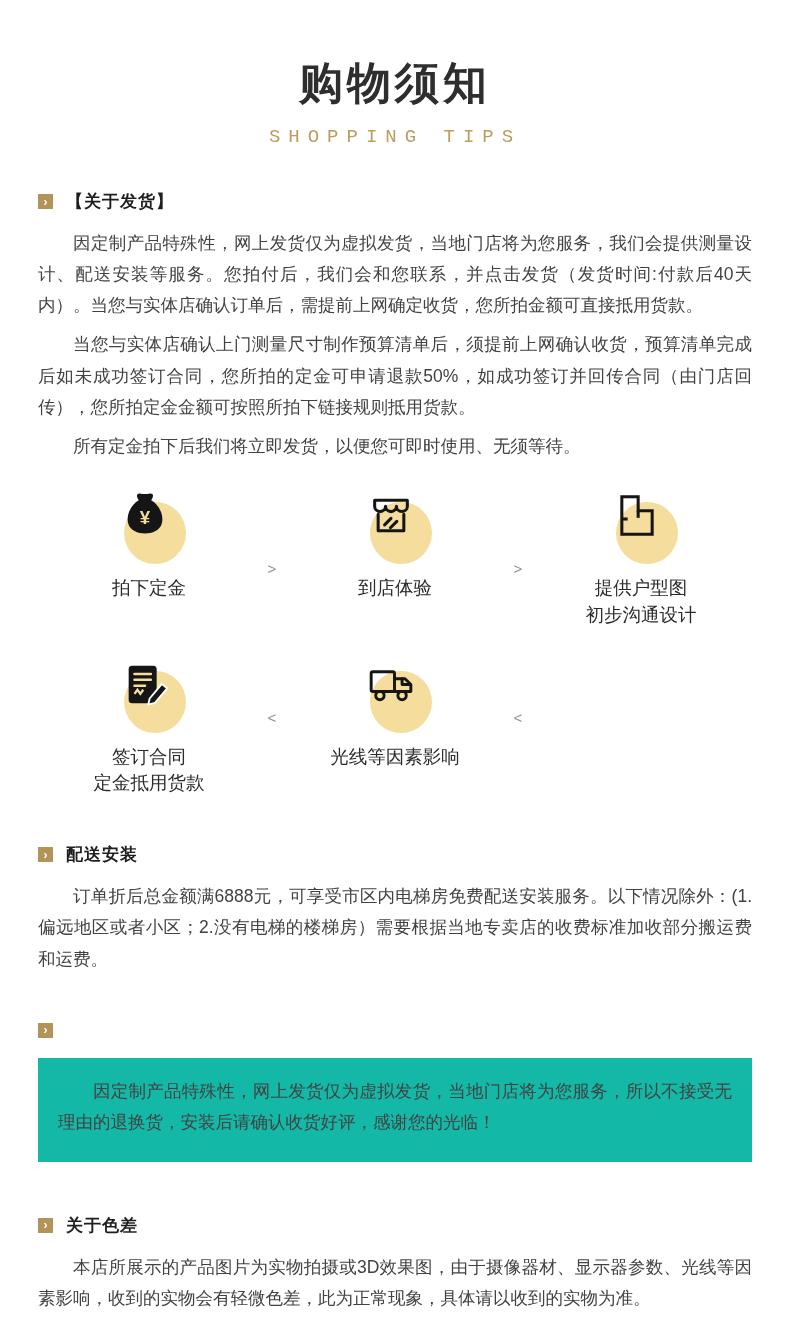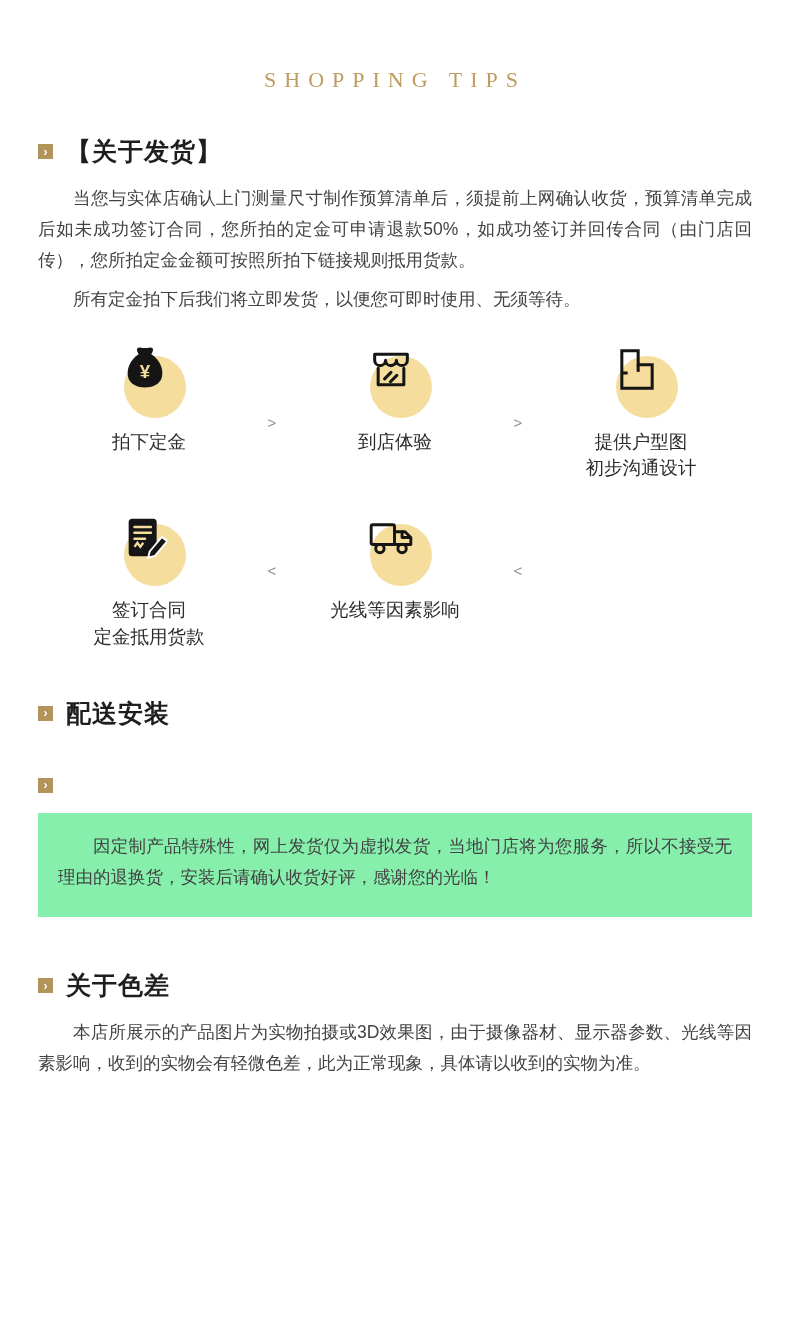--- a/index.html
+++ b/index.html
@@ -12,36 +12,36 @@
   .container { padding:0 38px; }
 
   
   .title-block { text-align:center; padding-top:54px; }
   .main-title {
     font-family:"Liberation Serif","DejaVu Serif",serif;
     font-size:44px; font-weight:700; color:#2e2e2e; letter-spacing:4px;
   }
   .sub-title {
     margin-top:13px;
-    font-family:Liberation Serif, serif;
-    font-size:22px; color:#bd9c5e; letter-spacing:8px;
+    font-family:Liberation Mono, monospace;
+    font-size:19px; color:#bd9c5e; letter-spacing:8px;
   }
 
   
   .section-head { display:flex; align-items:center; gap:13px; }
   .sh-1 { margin-top:42px; }
   .sh-2 { margin-top:46px; }
   .sh-3 { margin-top:48px; }
   .sh-4 { margin-top:52px; }
   .bullet {
     width:15px; height:15px; background:#b2935a; flex:0 0 15px;
     display:flex; align-items:center; justify-content:center;
     color:#ffffff; font-size:12px; font-weight:700; line-height:1;
   }
-  .section-title { font-size:25px; font-weight:700; color:#1e1e1e; letter-spacing:1px; }
+  .section-title { font-size:17px; font-weight:700; color:#1e1e1e; letter-spacing:1px; }
 
   
   .para {
     margin-top:15px;
     font-size:17.5px; line-height:1.78; color:#424242;
     text-indent:2em; text-align:justify;
   }
   .para + .para { margin-top:8px; }
 
   
@@ -57,36 +57,38 @@
     width:62px; height:62px; border-radius:50%; background:#f4dd9d;
   }
   .icon-wrap svg { position:absolute; left:8px; top:3px; width:56px; height:56px; }
   .step-label { margin-top:9px; font-size:18.5px; color:#2b2b2b; line-height:1.45; text-align:center; }
   .step-label span { display:block; }
   .sep { color:#8e8e8e; font-size:15px; text-align:center; }
   .sep-r1 { padding-top:72px; }
   .sep-r2 { padding-top:52px; }
 
   
-  .gray-box { background:#86efac; margin-top:20px; padding:18px 20px 24px; }
+  .gray-box { background:#14b8a6; margin-top:20px; padding:18px 20px 24px; }
   .gray-box .para { margin-top:0; }
 </style>
 </head>
 <body>
 
 <div class="container">
 
   <div class="title-block">
+    <div class="main-title">购物须知</div>
     <div class="sub-title">SHOPPING TIPS</div>
   </div>
 
   <div class="section-head sh-1">
     <span class="bullet">›</span>
     <span class="section-title">【关于发货】</span>
   </div>
+  <p class="para">因定制产品特殊性，网上发货仅为虚拟发货，当地门店将为您服务，我们会提供测量设计、配送安装等服务。您拍付后，我们会和您联系，并点击发货（发货时间:付款后40天内）。当您与实体店确认订单后，需提前上网确定收货，您所拍金额可直接抵用货款。</p>
   <p class="para">当您与实体店确认上门测量尺寸制作预算清单后，须提前上网确认收货，预算清单完成后如未成功签订合同，您所拍的定金可申请退款50%，如成功签订并回传合同（由门店回传），您所拍定金金额可按照所拍下链接规则抵用货款。</p>
   <p class="para">所有定金拍下后我们将立即发货，以便您可即时使用、无须等待。</p>
 
   <div class="process">
     <div class="step">
       <div class="icon-wrap">
         <span class="icon-circle"></span>
         <svg viewBox="0 0 48 48">
           <path d="M19.5 9 C15.5 4 17 1.5 20.5 2.3 C22.8 2.8 25.2 2.8 27.5 2.3 C31 1.5 32.5 4 28.5 9 Z" fill="#151515"></path>
           <path d="M18.5 8 H29.5 C37 13 40 21 38.5 27.5 C37 34 30 36.5 24 36.5 C18 36.5 11 34 9.5 27.5 C8 21 11 13 18.5 8 Z" fill="#151515"></path>
@@ -163,20 +165,21 @@
         <span></span>
       </div>
     </div>
     <div class="sep sep-r2">&lt;</div>
   </div>
 
   <div class="section-head sh-2">
     <span class="bullet">›</span>
     <span class="section-title">配送安装</span>
   </div>
+  <p class="para">订单折后总金额满6888元，可享受市区内电梯房免费配送安装服务。以下情况除外：(1.偏远地区或者小区；2.没有电梯的楼梯房）需要根据当地专卖店的收费标准加收部分搬运费和运费。</p>
 
   <div class="section-head sh-3">
     <span class="bullet">›</span>
   </div>
   <div class="gray-box">
     <p class="para">因定制产品特殊性，网上发货仅为虚拟发货，当地门店将为您服务，所以不接受无理由的退换货，安装后请确认收货好评，感谢您的光临！</p>
   </div>
 
   <div class="section-head sh-4">
     <span class="bullet">›</span>

